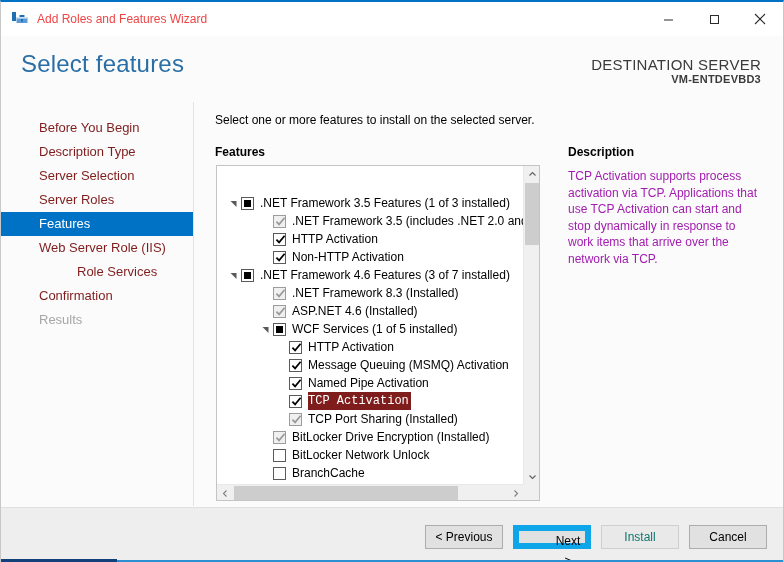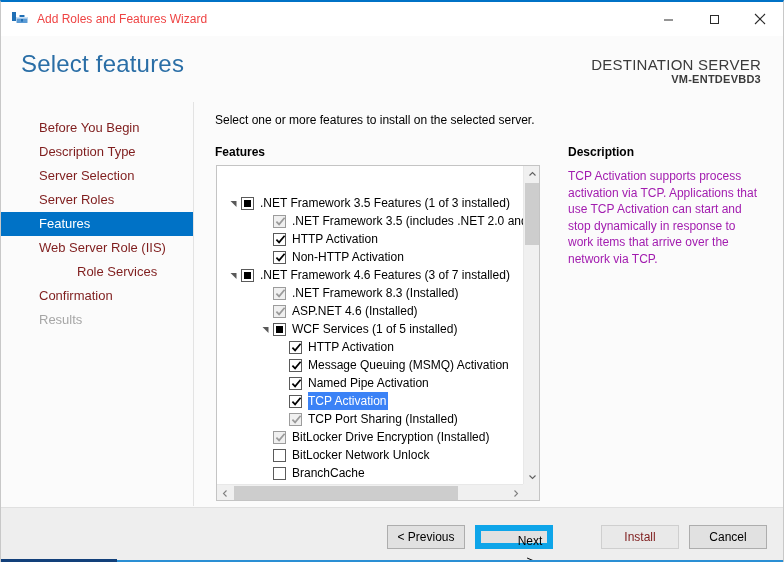--- a/index.html
+++ b/index.html
@@ -247,22 +247,23 @@
     width: 11px; height: 11px;
   }
   .cb .sq {
     position: absolute;
     left: 2px; top: 2px;
     width: 7px; height: 7px;
     background: #000000;
   }
   .row-label { padding-right: 2px; }
   .row.selected .row-label {
-    background: #3b82f6;
+    background: #7f1d1d;
     color: #ffffff;
+    font-family: Liberation Mono, monospace;
   }
 
   .ind-0 { padding-left: 4px; }
   .ind-1 { padding-left: 36px; }
   .ind-2 { padding-left: 52px; }
 
   
   .vscroll {
     position: absolute;
     right: 0; top: 0;
@@ -345,24 +346,23 @@
     padding: 0;
     line-height: 22px;
     text-align: center;
   }
   .btn.focused {
     border: 6px solid #0ea5e9;
     line-height: 20px;
     padding-left: 32px;
   }
   .btn.disabled {
-    color: #7f1d1d;
+    color: #0f766e;
     background: #e9e9e9;
     border-color: #cfcfcf;
-    margin-left: 38px;
   }
 
   .bottom-accent {
     position: absolute;
     left: 0; bottom: 0;
     width: 784px;
     height: 2px;
     background: #2a8fd4;
   }
   .bottom-accent-dark {

